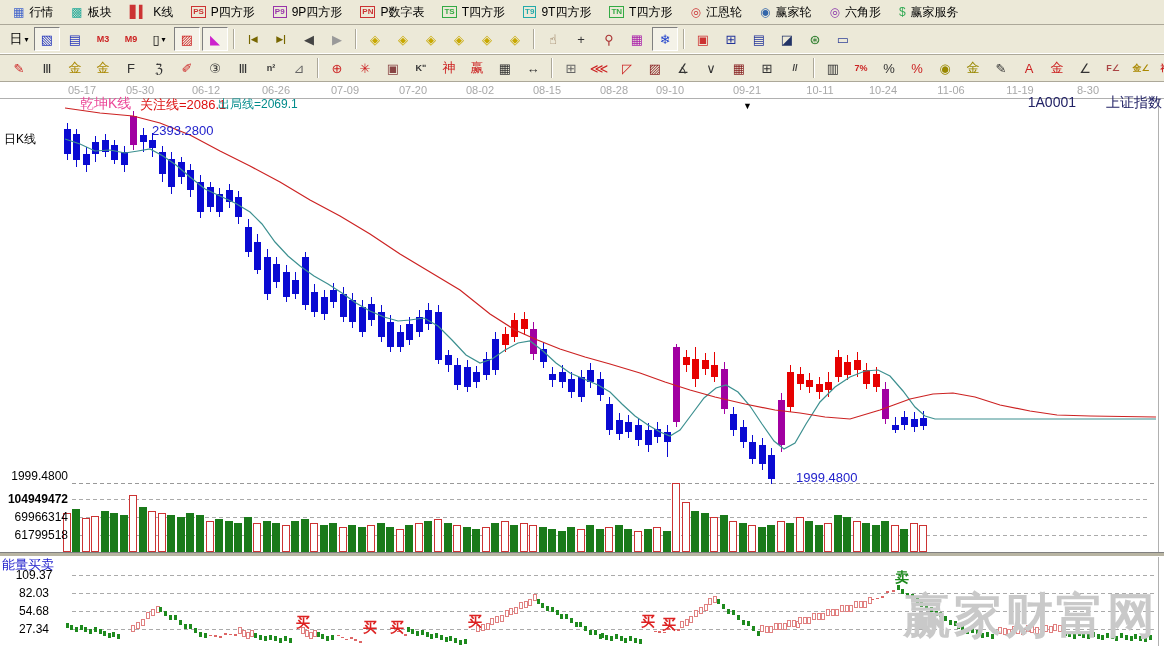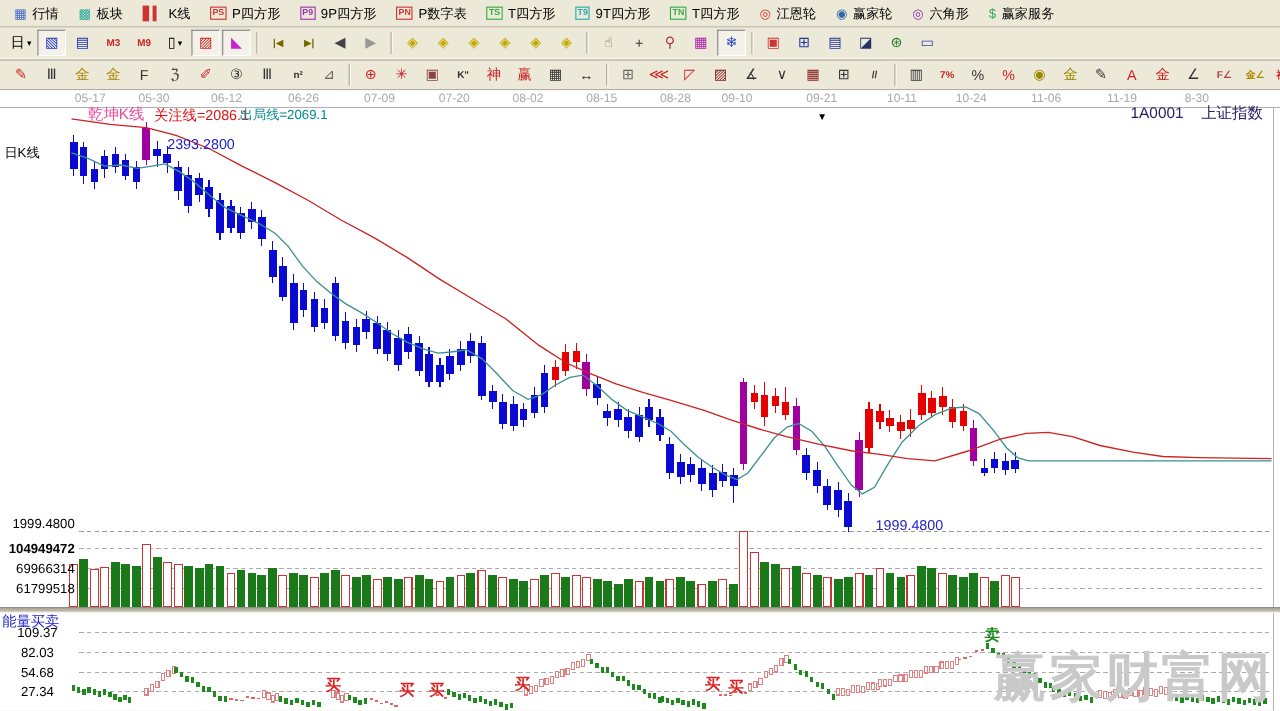--- a/index.html
+++ b/index.html
@@ -708,21 +708,21 @@
         <span class="date-lbl" style="left: 1020px;">11-19</span>
         <span class="date-lbl" style="left: 1088px;">8-30</span>
       </div>
 
     <div class="lbl" style="left:4px;top:16px;font-size:12px;color:#000;margin-top:33px;">日K线</div>
     <div class="lbl" style="left:68px;top:13px;font-size:14px;color:#ec4899;margin-left:12px;">乾坤K线</div>
     <div class="lbl" style="left:140px;top:14px;font-size:13px;color:#dd1111;">关注线=2086.1</div>
     <div class="lbl" style="left:218px;top:14px;font-size:12px;color:#008b8b;">出局线=2069.1</div>
 
     <div class="lbl" style="right:88px;top:12px;font-size:14px;color:#222266;">1A0001</div>
-    <div class="lbl" style="right:16px;top:12px;font-size:14px;color:#222266;">上证指数</div>
+    <div class="lbl" style="right:2px;top:12px;font-size:14px;color:#222266;">上证指数</div>
 
     <div class="lbl" style="left:743px;top:19px;font-size:9px;color:#000;">▼</div>
 
     <div class="lbl" style="left:152px;top:41px;font-size:13px;color:#2222cc;">2393.2800</div>
     <div class="scale-lbl" style="top:387px;">1999.4800</div>
     <div class="lbl" style="left:796px;top:388px;font-size:13px;color:#2222cc;">1999.4800</div>
 
     <div id="volscale">
         <span class="scale-lbl" style="top: 410px; font-weight: bold;">104949472</span>
         <span class="scale-lbl" style="top: 428px;">69966314</span>

